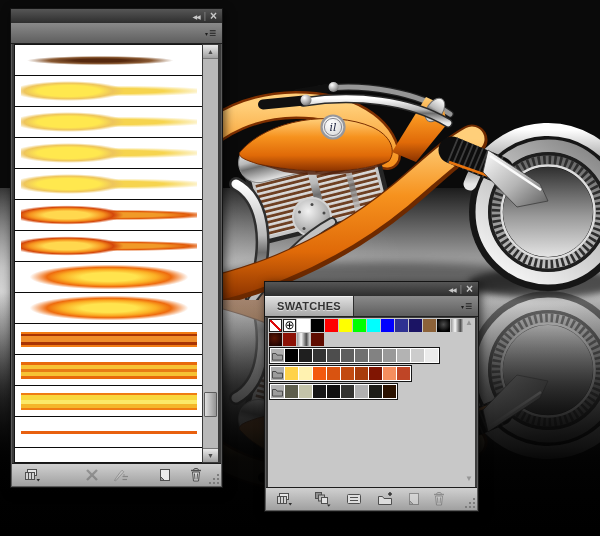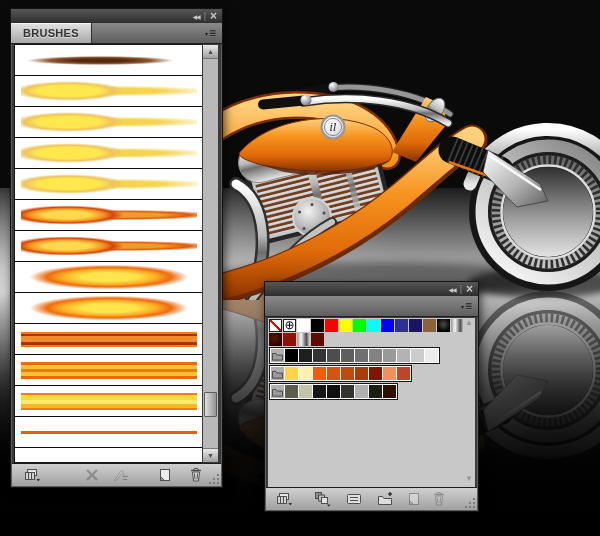--- a/index.html
+++ b/index.html
@@ -365,23 +365,20 @@
     <div class="refl-fade"></div>
   </div>
 
   <section class="panel brushes">
     <div class="titlebar">
       <span class="tb-collapse">◀◀</span>
       <span class="tb-sep">|</span>
       <span class="tb-close">×</span>
     </div>
     <div class="tabbar">
-      <div class="tab active">
-        <span>BRUSHES</span>
-      </div>
       <div class="menu-btn">
         <span class="menu-tri">▾</span>
         <span class="menu-bars">≡</span>
       </div>
     </div>
     <div class="pbody">
       <div class="brush-list" id="brush-list">
           <div class="brush-row">
             <div class="stroke brown-taper"></div>
           </div>
@@ -461,20 +458,23 @@
     <div class="grip"></div>
   </section>
 
   <section class="panel swatches">
     <div class="titlebar">
       <span class="tb-collapse">◀◀</span>
       <span class="tb-sep">|</span>
       <span class="tb-close">×</span>
     </div>
     <div class="tabbar">
+      <div class="tab active">
+        <span>SWATCHES</span>
+      </div>
       <div class="menu-btn">
         <span class="menu-tri">▾</span>
         <span class="menu-bars">≡</span>
       </div>
     </div>
     <div class="swatch-area" id="swatch-area">
         <div class="srow">
           <div class="sw none"></div>
           <div class="sw registration">⊕</div>
           <div class="sw" style="background: rgb(255, 255, 255);"></div>

